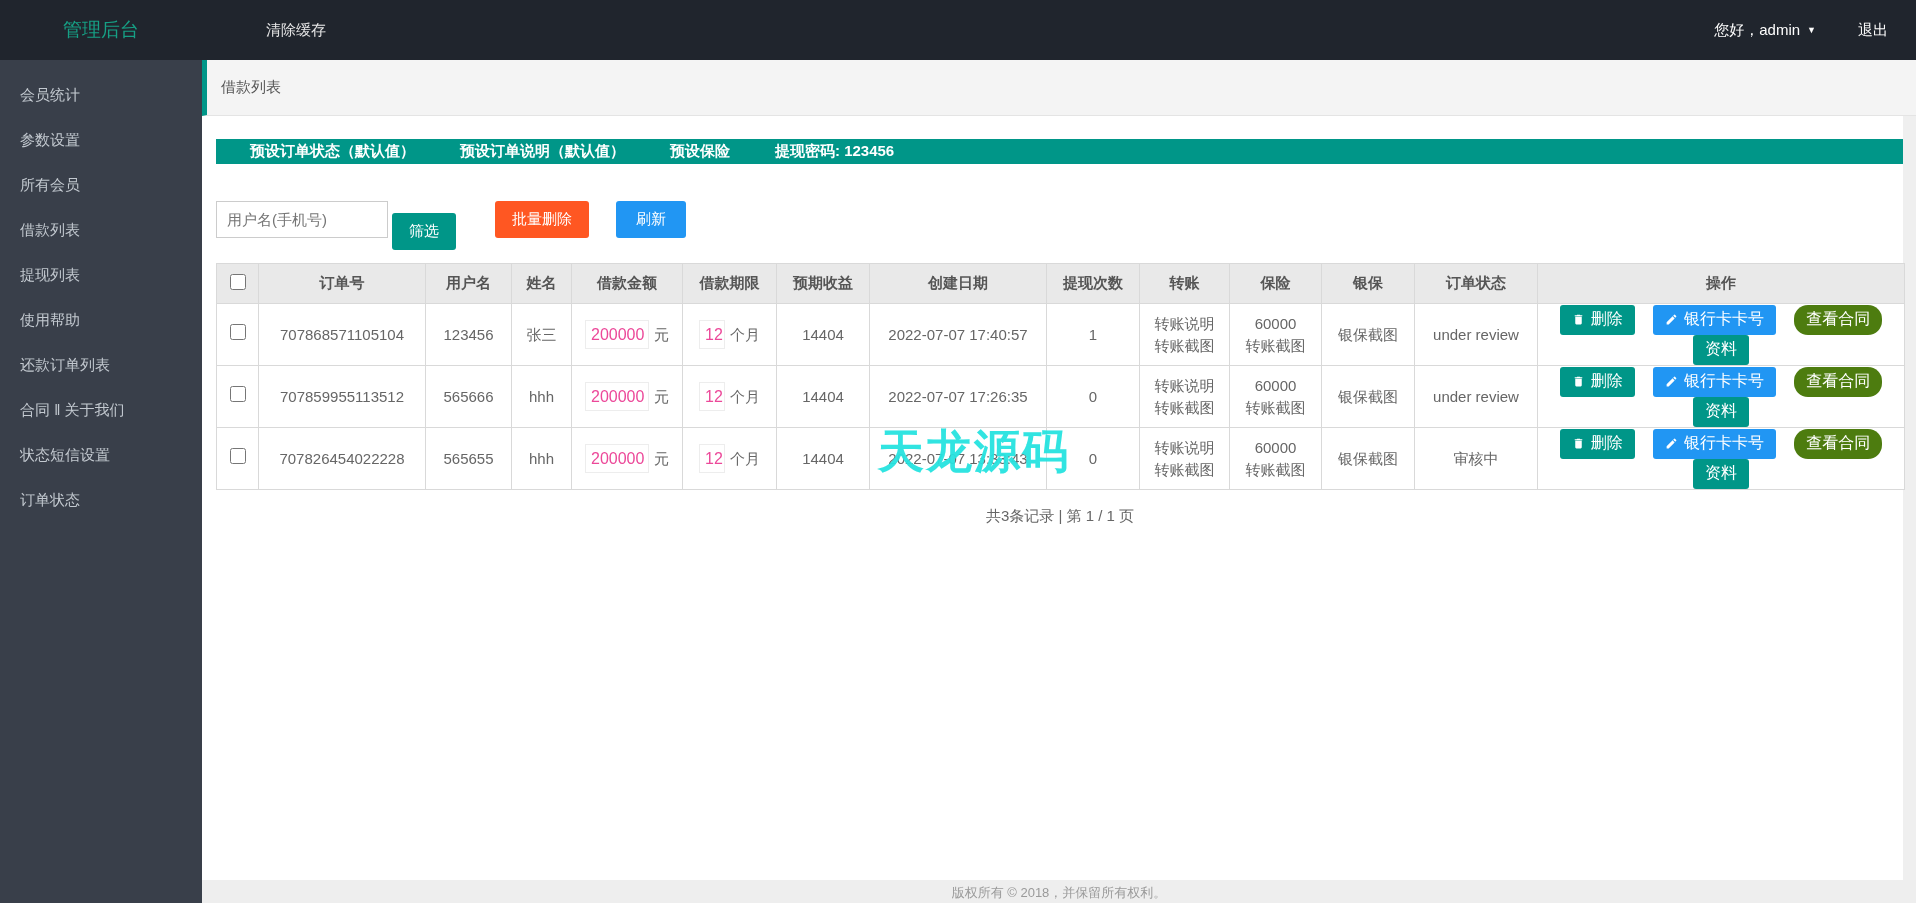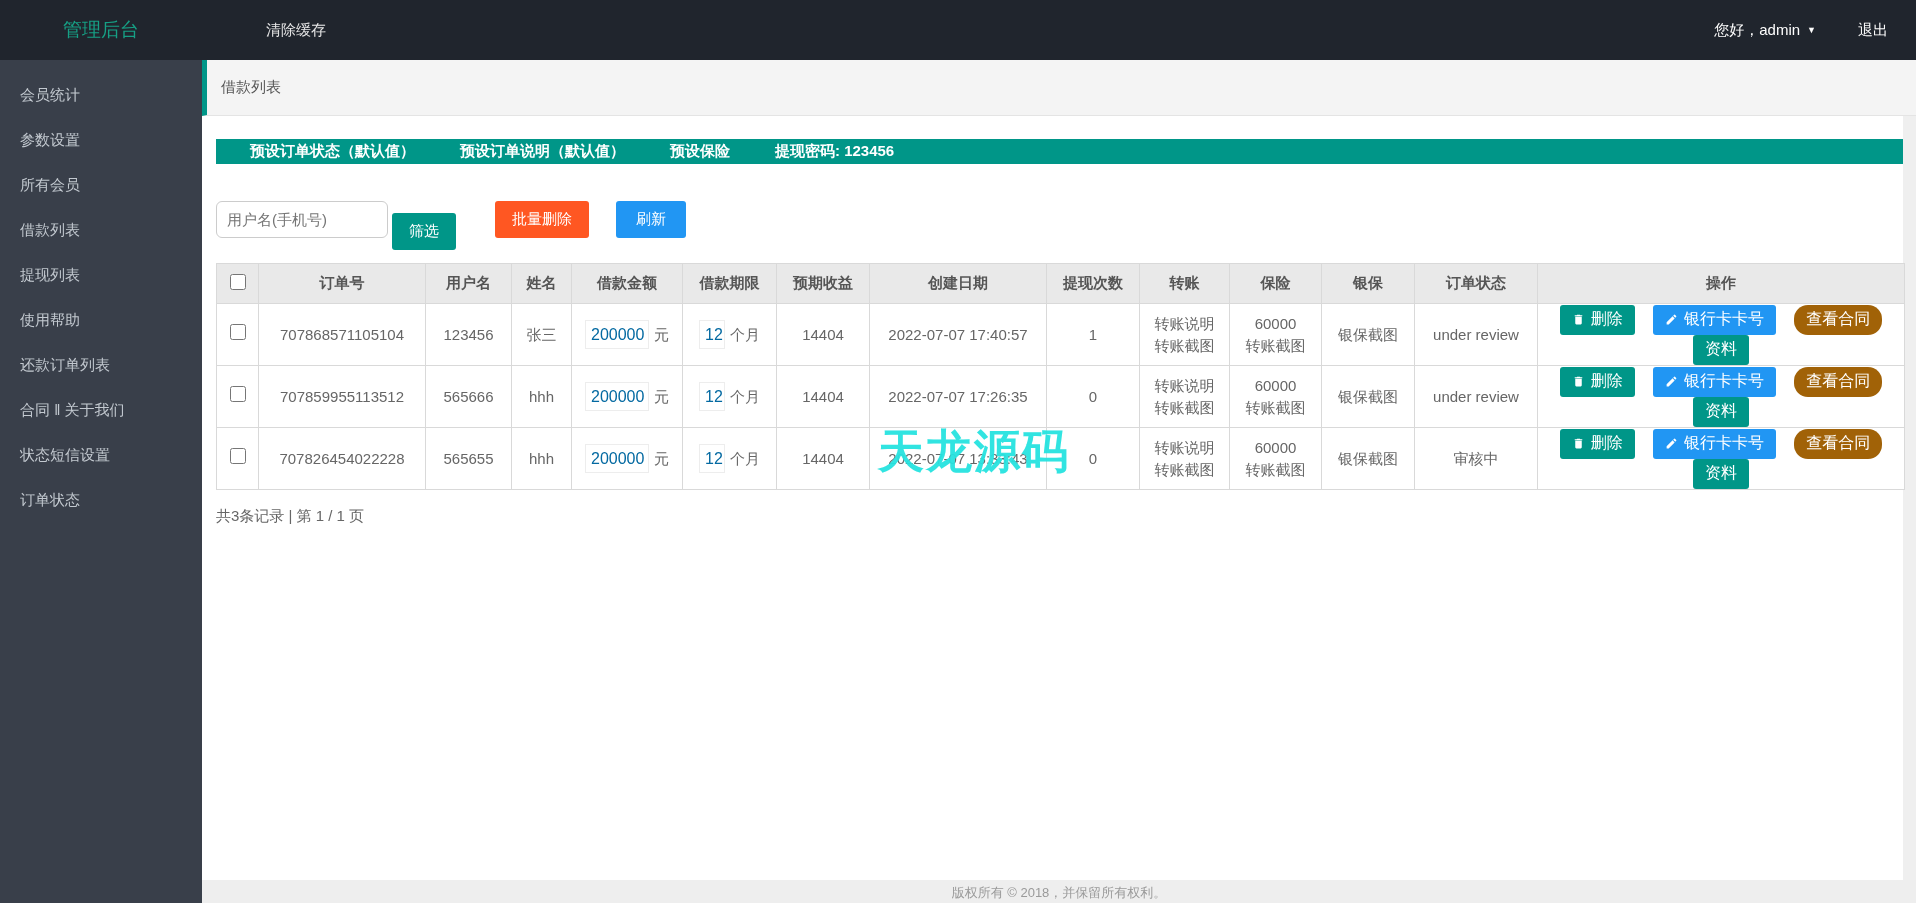--- a/index.html
+++ b/index.html
@@ -25,46 +25,46 @@
   .main { flex: 1; padding-right: 13px; min-height: 0; }
   .panel { background: #fff; height: 100%; padding: 23px 0 0 14px; }
 
   
   .preset-bar { height: 25px; background: #009688; color: #fff; font-weight: bold; font-size: 15px; display: flex; align-items: center; padding-left: 34px; }
   .preset-item { margin-right: 45px; cursor: pointer; white-space: nowrap; }
   .preset-pwd { cursor: default; }
 
   
   .filter-row { margin-top: 25px; display: flex; align-items: center; }
-  .search-input { width: 172px; height: 37px; border: 1px solid #ccc; border-radius: 6px; padding: 0 10px; font-size: 15px; color: #333; outline: none; }
+  .search-input { width: 172px; height: 37px; border: 1px solid #ccc; border-radius: 0; padding: 0 10px; font-size: 15px; color: #333; outline: none; }
   .btn { height: 37px; border: none; border-radius: 3px; color: #fff; font-size: 15px; padding: 0 17px; cursor: pointer; font-family: inherit; }
   .btn-filter { background: #009688; margin-left: 4px; margin-top: 24px; }
   .btn-bulk { background: #ff5722; margin-left: 39px; }
   .btn-refresh { background: #2196f3; margin-left: 27px; padding: 0 20px; }
 
   
   table { margin-top: 13px; border-collapse: collapse; table-layout: fixed; width: 1688px; }
   th, td { border: 1px solid #d9d9d9; text-align: center; overflow: hidden; }
   th { background: #e9e9e9; height: 40px; font-size: 15px; color: #555; font-weight: bold; }
   td { height: 62px; background: #fff; color: #666; font-size: 15px; line-height: 1.45; }
   .checkbox { width: 16px; height: 16px; cursor: pointer; }
-  .mini-input { display: inline-block; border: 1px solid #ededed; background: #fff; height: 29px; line-height: 27px; padding: 0 5px; font-size: 16px; color: #0369a1; text-align: left; }
+  .mini-input { display: inline-block; border: 1px solid #ededed; background: #fff; height: 29px; line-height: 27px; padding: 0 5px; font-size: 16px; color: #ec4899; text-align: left; }
   .mini-amount { width: 64px; }
   .mini-term { width: 26px; }
   .unit { margin-left: 5px; }
   .link-text { cursor: pointer; }
 
   .abtn { height: 30px; border: none; border-radius: 3px; color: #fff; font-size: 16px; padding: 0 12px; margin: 0 7px; cursor: pointer; display: inline-flex; align-items: center; vertical-align: middle; font-family: inherit; }
   .abtn svg { width: 13px; height: 13px; margin-right: 6px; fill: #fff; }
   .abtn-teal { background: #009688; }
   .abtn-blue { background: #2196f3; }
-  .abtn-orange { background: #a16207; border-radius: 14px; }
-
-  
-  .pagination { width: 1688px; margin-top: 17px; text-align: left; color: #666; font-size: 15px; }
+  .abtn-orange { background: #4d7c0f; border-radius: 14px; }
+
+  
+  .pagination { width: 1688px; margin-top: 17px; text-align: center; color: #666; font-size: 15px; }
 
   
   .watermark { position: absolute; left: 878px; top: 421px; font-size: 46px; font-weight: bold; color: rgba(38, 227, 223, 0.95); letter-spacing: 2px; pointer-events: none; z-index: 10; white-space: nowrap; }
 
   
   .footer { height: 23px; flex-shrink: 0; background: #eeeeee; display: flex; align-items: flex-start; justify-content: center; color: #9a9a9a; font-size: 13px; padding-top: 4px; }
 </style>
 </head>
 <body>
 

